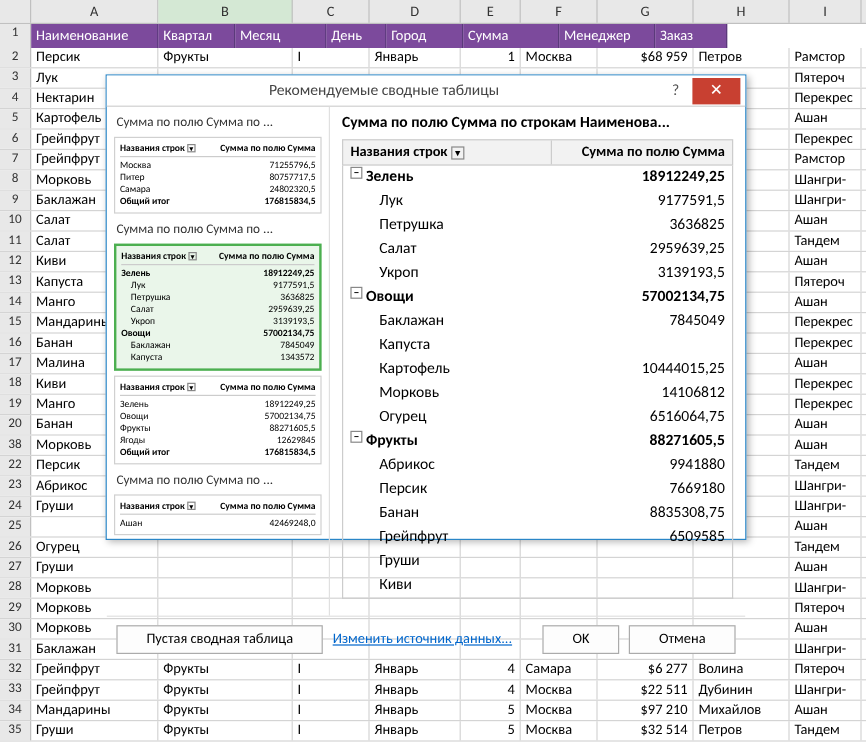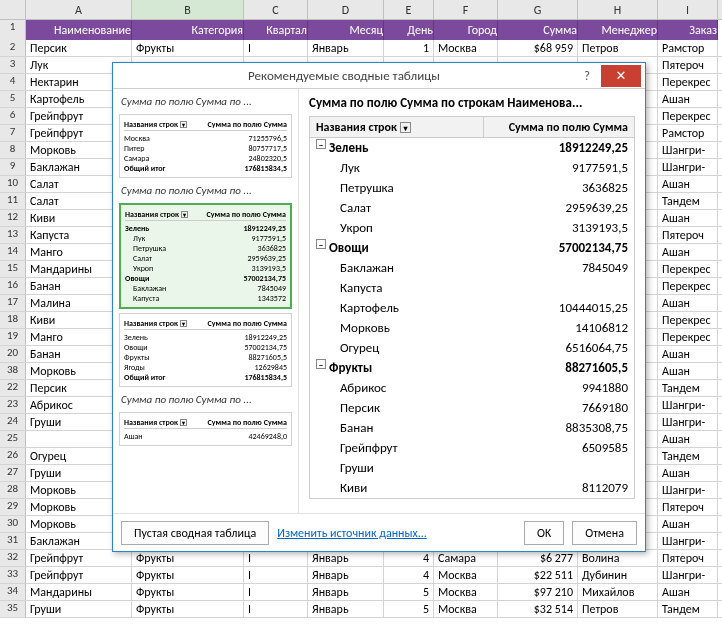--- a/index.html
+++ b/index.html
@@ -4,52 +4,52 @@
 <style>
 * { box-sizing: border-box; margin: 0; padding: 0; font-family: Calibri, Arial, sans-serif; }
 body { background: #fff; width: 722px; height: 624px; overflow: hidden; position: relative; font-size: 12px; }
 
 
 .sheet { position: absolute; top: 0; left: 0; width: 722px; }
 .col-headers { display: flex; height: 20px; background: #e8e8e8; border-bottom: 1px solid #c0c0c0; }
 .col-headers div { border-right: 1px solid #c0c0c0; text-align: center; font-size: 12px; color: #333; line-height: 20px; }
 .row-header { width: 26px; background: #e8e8e8; border-right: 1px solid #c0c0c0; text-align: center; font-size: 11px; color: #333; }
 .header-row { display: flex; height: 20px; }
-.header-row .cell { background: #7c4a9c; color: #fff; font-weight: normal; border-right: 1px solid #5a3a7a; line-height: 20px; padding-left: 16px; font-size: 12px; text-align: right; }
+.header-row .cell { background: #7c4a9c; color: #fff; font-weight: normal; border-right: 1px solid #5a3a7a; line-height: 20px; padding-left: 4px; font-size: 12px; }
 .data-row { display: flex; height: 17px; border-bottom: 1px solid #d4d4d4; }
 .data-row .cell { border-right: 1px solid #d4d4d4; line-height: 17px; padding: 0 4px; font-size: 12px; overflow: hidden; white-space: nowrap; }
 .cell.num { text-align: right; }
 .col-A { width: 106px; }
 .col-B { width: 112px; }
 .col-C { width: 64px; }
 .col-D { width: 76px; }
 .col-E { width: 50px; }
 .col-F { width: 64px; }
 .col-G { width: 80px; }
 .col-H { width: 80px; }
 .col-I { width: 60px; }
 .row-header { width: 26px; flex-shrink: 0; }
 .col-B-sel { background: #d4e8d4 !important; }
 
 
-.dialog { position: absolute; top: 62px; left: 112px; width: 534px; height: 490px; background: #fff; border: 1px solid #2a86c7; box-shadow: 2px 2px 6px rgba(0,0,0,0.3); }
+.dialog { position: absolute; top: 62px; left: 88px; width: 534px; height: 388px; background: #fff; border: 1px solid #2a86c7; box-shadow: 2px 2px 6px rgba(0,0,0,0.3); }
 .dialog-title { background: #fff; height: 26px; display: flex; align-items: center; border-bottom: 1px solid #d0d0d0; }
 .dialog-title span { flex: 1; text-align: center; font-size: 13px; color: #444; }
 .dialog-title .help { width: 24px; text-align: center; color: #555; cursor: pointer; font-size: 13px; }
 .dialog-title .close { width: 40px; height: 22px; background: #c84031; color: #fff; text-align: center; line-height: 22px; cursor: pointer; margin: 2px 4px 2px 2px; font-size: 13px; }
 .dialog-body { display: flex; height: 424px; }
 .dialog-left { width: 186px; border-right: 1px solid #e0e0e0; overflow: hidden; padding: 4px; }
 .dialog-right { flex: 1; padding: 6px 10px; overflow: hidden; }
 .dialog-footer { height: 38px; border-top: 1px solid #e0e0e0; display: flex; align-items: center; padding: 0 8px; gap: 8px; }
-.btn { border: 1px solid #ababab; background: #fdfdfd; padding: 4px 12px; font-size: 12px; cursor: pointer; }
+.btn { border: 1px solid #ababab; background: #fdfdfd; padding: 4px 24px; font-size: 12px; cursor: pointer; }
 .link { color: #0066cc; text-decoration: underline; font-size: 12px; cursor: pointer; }
 .spacer { flex: 1; }
 
 
-.thumb-title { font-size: 11px; color: #333; padding: 2px 4px; white-space: nowrap; overflow: hidden; font-style: italic; }
+.thumb-title { font-size: 11px; color: #333; padding: 2px 4px; white-space: nowrap; overflow: hidden; }
 .thumb { border: 1px solid #d0d0d0; margin: 4px 2px; padding: 4px; font-size: 8px; background: #fff; }
 .thumb.selected { border: 2px solid #4caf50; background: #eaf6ea; }
 .thumb-hdr { font-weight: bold; border-bottom: 1px solid #ccc; padding-bottom: 1px; margin-bottom: 2px; font-size: 8px; display:flex; justify-content:space-between; }
 .thumb-hdr .dd { display:inline-block; width:7px; height:7px; border:1px solid #888; margin:0 2px; font-size:6px; text-align:center; line-height:6px;}
 .thumb-row { display: flex; justify-content: space-between; font-size: 8px; line-height: 10px; }
 .thumb-row.bold { font-weight: bold; }
 .thumb-row.ind { padding-left: 8px; }
 
 
 .preview-title { font-size: 13px; font-weight: bold; margin-bottom: 6px; white-space: nowrap; overflow: hidden; }
@@ -77,21 +77,20 @@
     <div class="col-D">D</div>
     <div class="col-E">E</div>
     <div class="col-F">F</div>
     <div class="col-G">G</div>
     <div class="col-H">H</div>
     <div class="col-I">I</div>
   </div>
   <div class="header-row">
     <div class="row-header">1</div>
     <div class="cell col-A">Наименование</div>
-    <div class="cell col-B">Категория</div>
     <div class="cell col-C">Квартал</div>
     <div class="cell col-D">Месяц</div>
     <div class="cell col-E">День</div>
     <div class="cell col-F">Город</div>
     <div class="cell col-G">Сумма</div>
     <div class="cell col-H">Менеджер</div>
     <div class="cell col-I">Заказ</div>
   </div>
   <div id="rows-container">
       <div class="data-row">
@@ -695,21 +694,20 @@
           </div>
           <div class="pr child">
             <span class="lbl">Грейпфрут</span>
             <span class="val">6509585</span>
           </div>
           <div class="pr child">
             <span class="lbl">Груши</span>
           </div>
           <div class="pr child">
             <span class="lbl">Киви</span>
-            <span class="val">8112079</span>
           </div>
         </div>
     </div>
   </div>
   <div class="dialog-footer">
     <button class="btn">Пустая сводная таблица</button>
     <span class="link">Изменить источник данных...</span>
     <span class="spacer"></span>
     <button class="btn">OK</button>
     <button class="btn">Отмена</button>

